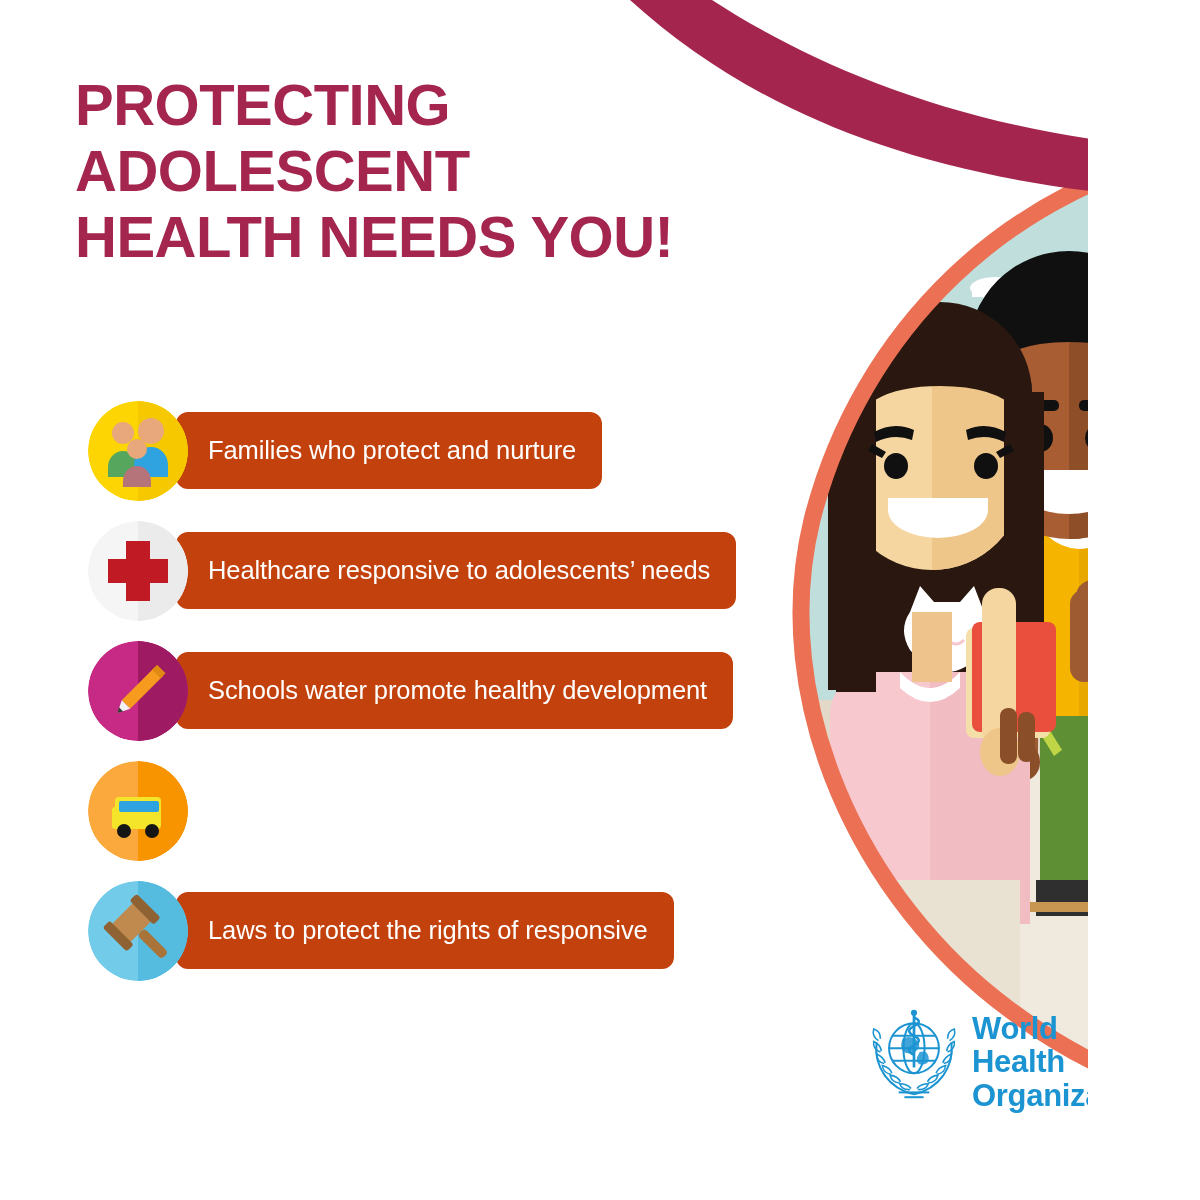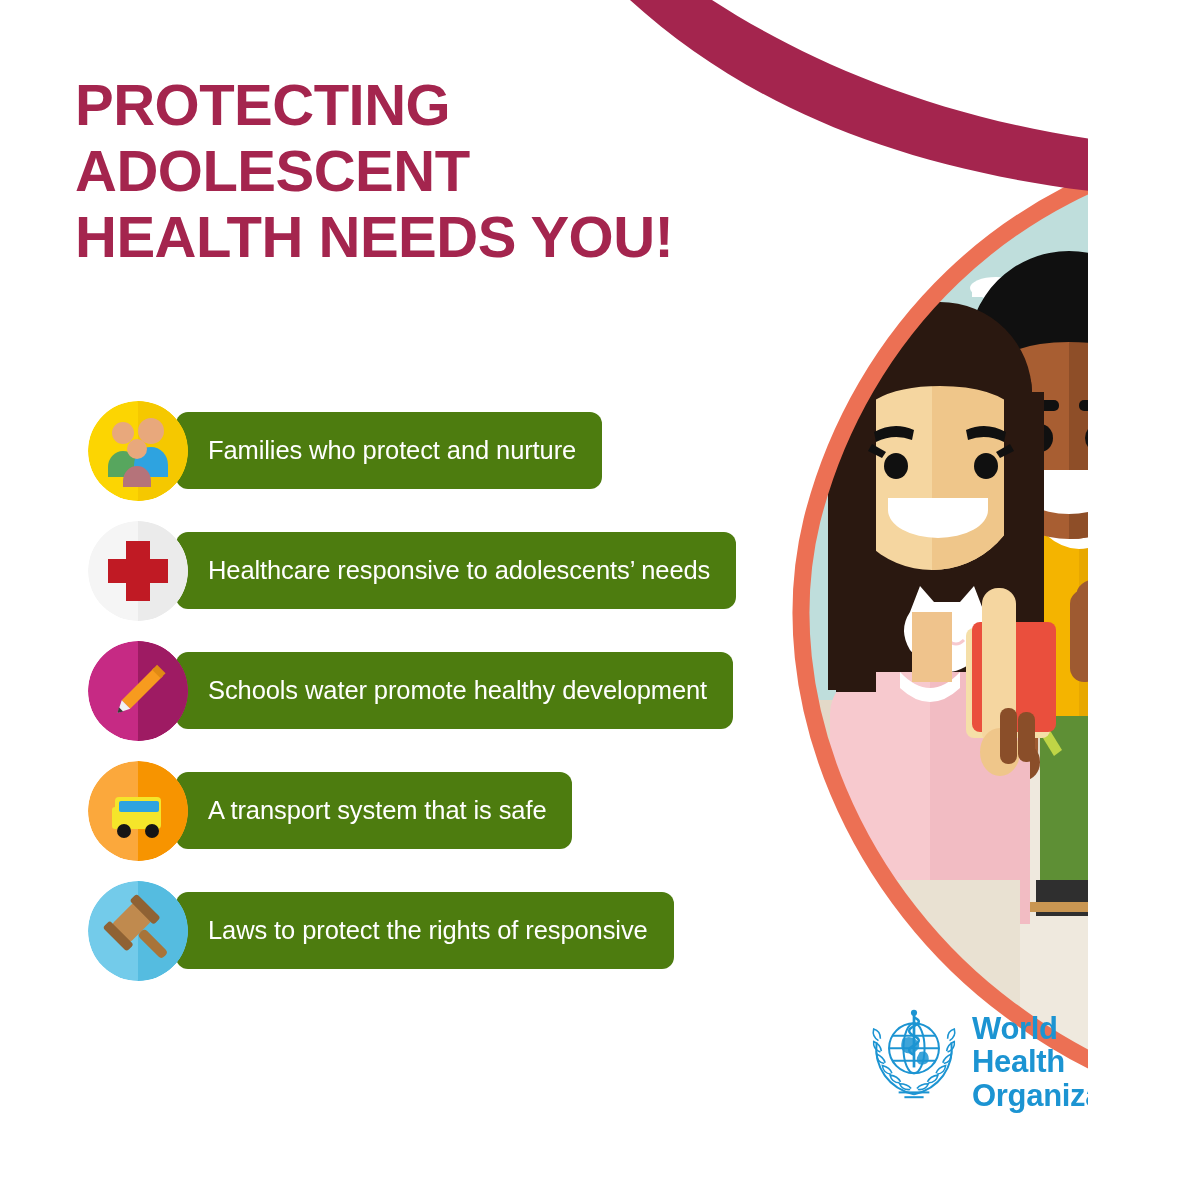--- a/index.html
+++ b/index.html
@@ -24,21 +24,21 @@
     white-space:pre-line;
     font-family:"Liberation Sans", sans-serif;
   }
 
   
   #list{position:absolute;left:88px;top:401px;width:860px;}
   .row{position:relative;height:100px;margin-bottom:20px;}
 
   .pill{
     position:absolute;left:88px;top:11px;height:77px;
-    background:#4d7c0f;border-radius:12px;
+    background:#c2410c;border-radius:12px;
     display:flex;align-items:center;
     box-sizing:border-box;padding-left:32px;padding-right:26px;
   }
   .pill-text{
     color:#ffffff;font-size:25.5px;line-height:1;
     white-space:nowrap;font-family:"Liberation Sans", sans-serif;
     letter-spacing:-0.1px;
   }
 
   .ic{
@@ -270,23 +270,20 @@
       <div class="ic">
         <svg viewBox="0 0 100 100">
             <circle cx="50" cy="50" r="50" fill="#FBA83C"></circle>
           <path d="M50,0 a50,50 0 0 1 0,100 z" fill="#F79400"></path>
           <rect x="24" y="46" width="22" height="22" rx="3" fill="#F5E52A"></rect>
           <rect x="27" y="36" width="46" height="32" rx="4" fill="#F5E52A"></rect>
           <rect x="31" y="40" width="40" height="11" rx="2" fill="#2EA3E0"></rect>
           <circle cx="36" cy="70" r="7" fill="#151515"></circle>
           <circle cx="64" cy="70" r="7" fill="#151515"></circle>
         </svg>
-      </div>
-      <div class="pill">
-        <span class="pill-text">A transport system that is safe</span>
       </div>
     </div>
 
     <div class="row">
       <div class="ic">
         <svg viewBox="0 0 100 100">
             <circle cx="50" cy="50" r="50" fill="#73CBEA"></circle>
           <path d="M50,0 a50,50 0 0 1 0,100 z" fill="#55BCE0"></path>
           <g transform="rotate(-45 50 48)">
             <rect x="34" y="26" width="32" height="26" rx="4" fill="#C08A4E"></rect>

